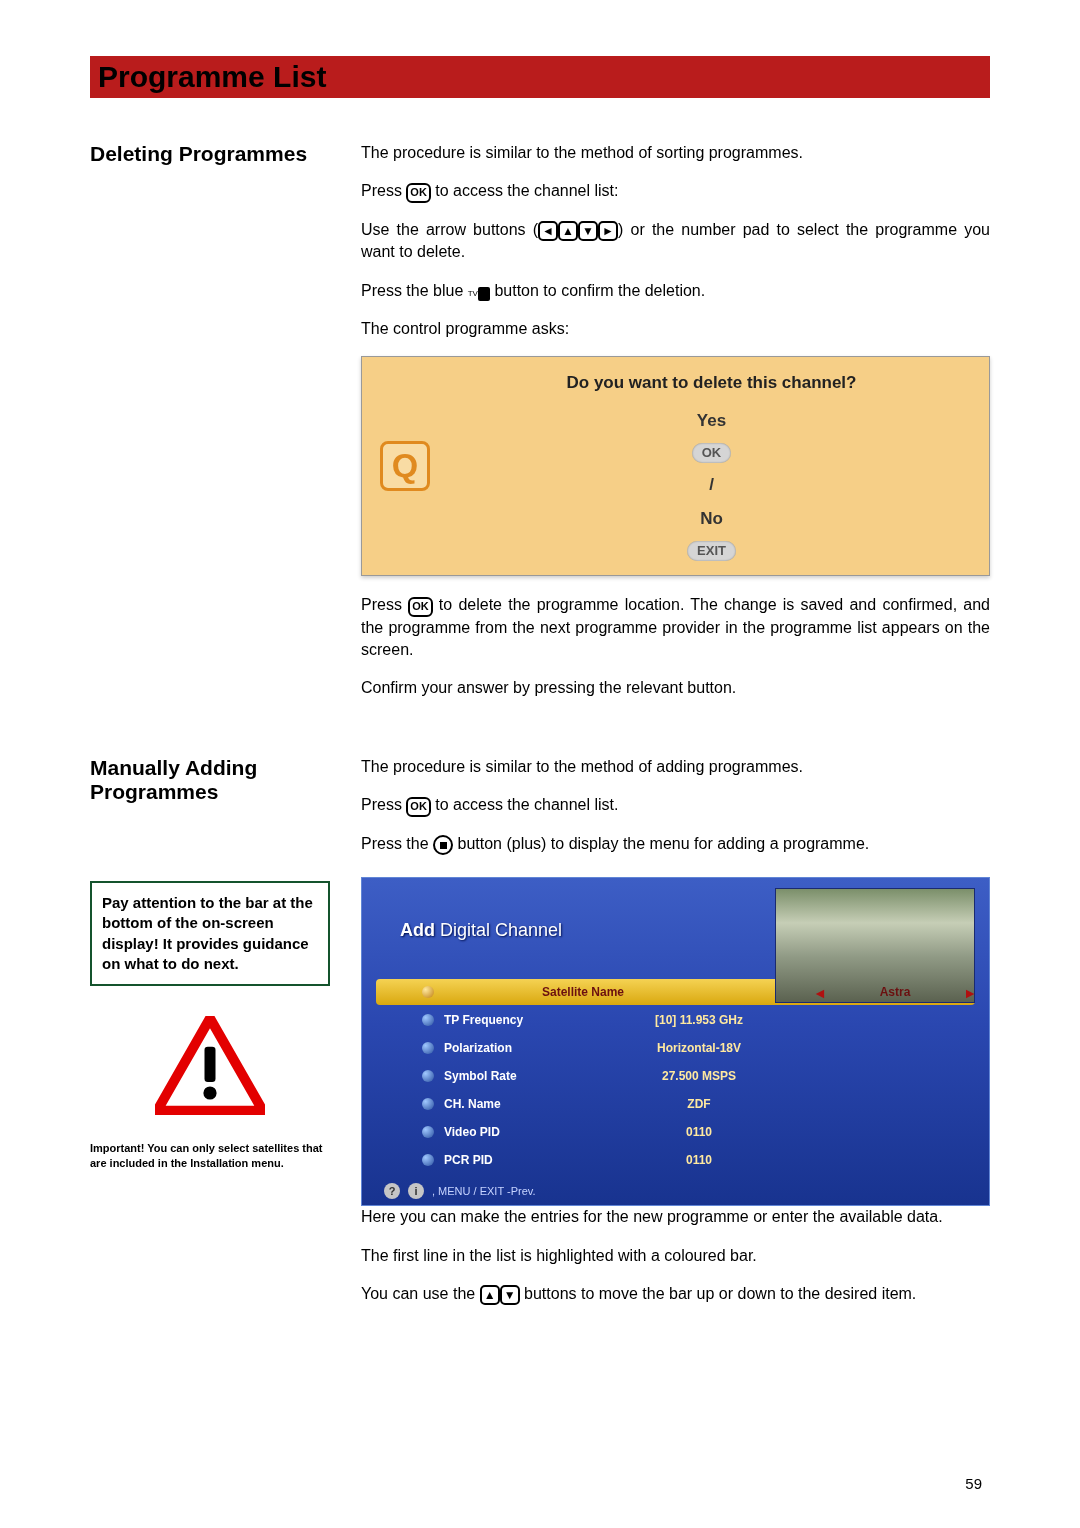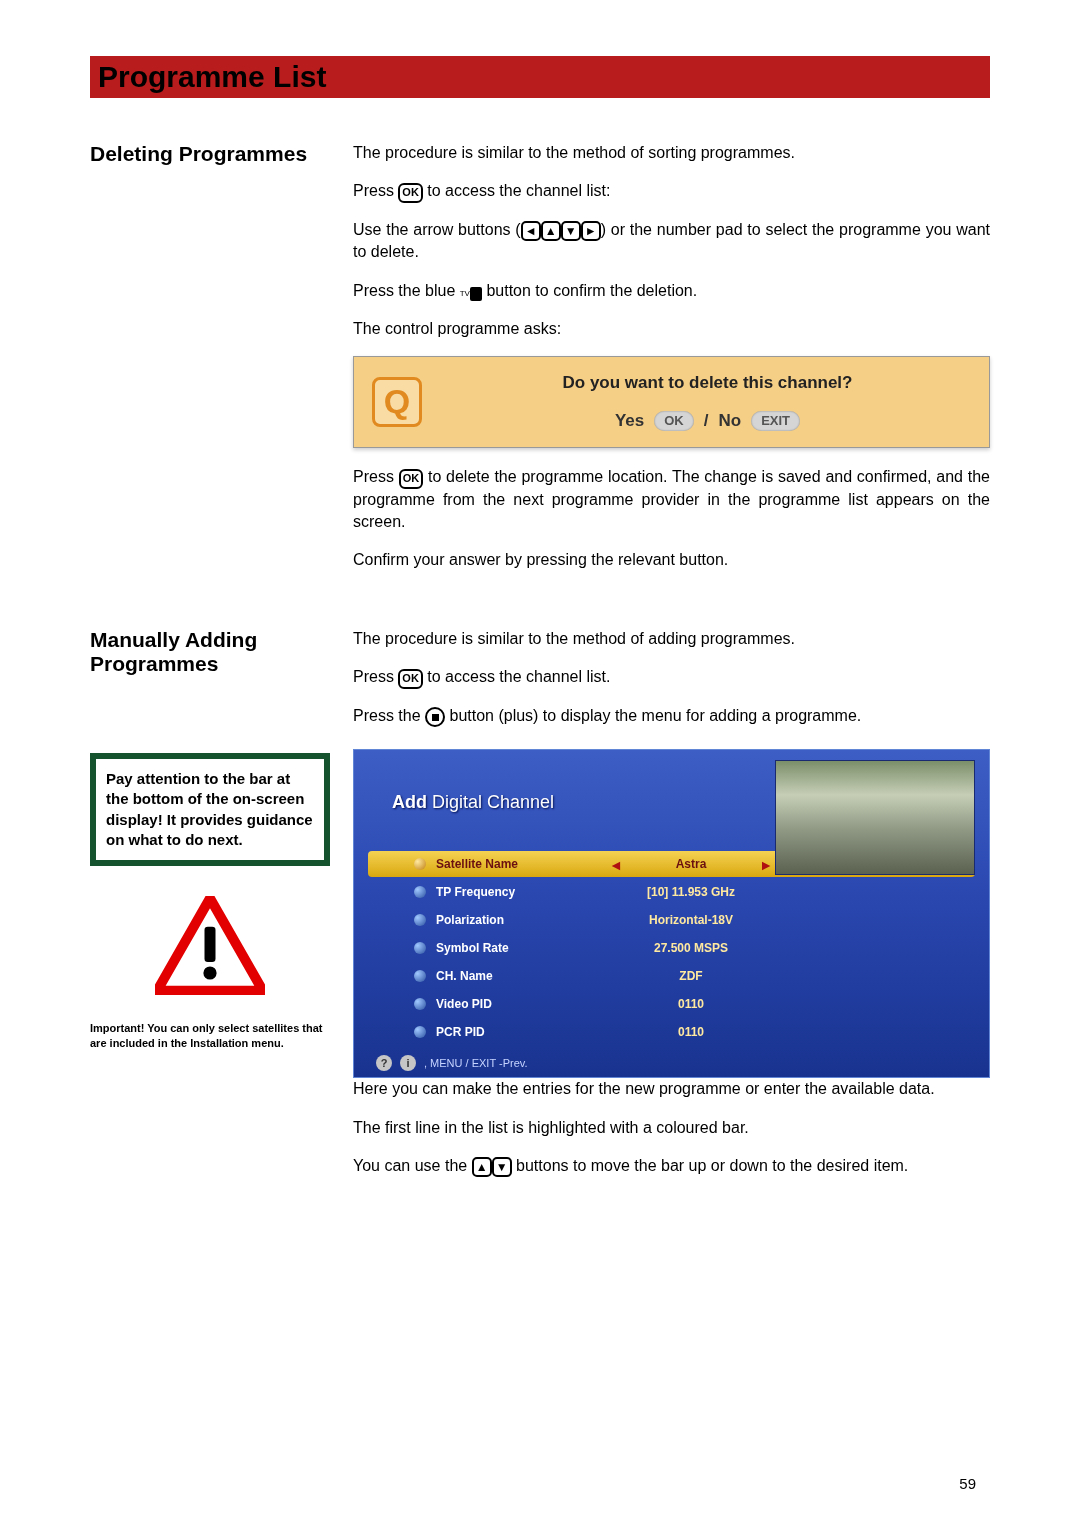--- a/index.html
+++ b/index.html
@@ -16,21 +16,21 @@
     background: #b91c1c;
     padding: 4px 8px;
     margin-bottom: 44px;
   }
   .title-bar h1 {
     font-size: 30px;
     font-weight: bold;
   }
   .section-row {
     display: flex;
-    gap: 23px;
+    gap: 31px;
     margin-bottom: 6px;
   }
   .left-col {
     width: 240px;
     flex: 0 0 240px;
   }
   .right-col {
     flex: 1;
     font-size: 16px;
     line-height: 1.4;
@@ -129,34 +129,35 @@
     font-size: 17px;
   }
   .confirm-dialog .btns {
     margin-top: 14px;
     color: #333;
     display:flex;
     justify-content:center;
     align-items:center;
     gap:10px;
     font-size:17px;
+    flex-direction:column;
   }
   .pill {
     display: inline-block;
     background: #d5d5d5;
     color: #555;
     border-radius: 12px;
     padding: 1px 10px;
     font-size: 13px;
     font-weight: bold;
     box-shadow: inset 0 0 2px rgba(0,0,0,0.4);
   }
   
   .tip-box {
-    border: 6px solid #14532d;
+    border: 2px solid #14532d;
     padding: 10px 10px;
     font-size: 15px;
     font-weight: bold;
     line-height: 1.35;
     margin-top: 4px;
     margin-bottom: 30px;
   }
   .warn-triangle {
     margin: 10px auto 26px auto;
     width: 110px;
@@ -210,20 +211,21 @@
   }
   .osd-row .label {
     width: 175px;
     font-weight: bold;
     color:#fff;
   }
   .osd-row.hl {
     background: linear-gradient(#f5d253,#d9a80f);
     color:#6b1010;
     border-radius:4px;
+    justify-content:space-between;
   }
   .osd-row.hl .label { color:#6b1010; }
   .osd-row .val {
     width: 160px;
     text-align: center;
     color: #ffe9a0;
     font-weight: bold;
     position: relative;
   }
   .osd-row.hl .val { color:#6b1010; }
@@ -245,21 +247,21 @@
     padding-left:8px;
   }
   .osd-footer .badge {
     display:inline-flex;width:16px;height:16px;border-radius:50%;
     background:#c6c6c6;color:#333;align-items:center;justify-content:center;
     font-weight:bold;font-size:11px;
   }
   .page-num {
     position: absolute;
     bottom: 36px;
-    right: 104px;
+    right: 98px;
     font-size: 15px;
   }
 </style>
 </head>
 <body>
 
 <div class="title-bar">
   <h1>Programme List</h1>
 </div>
 

